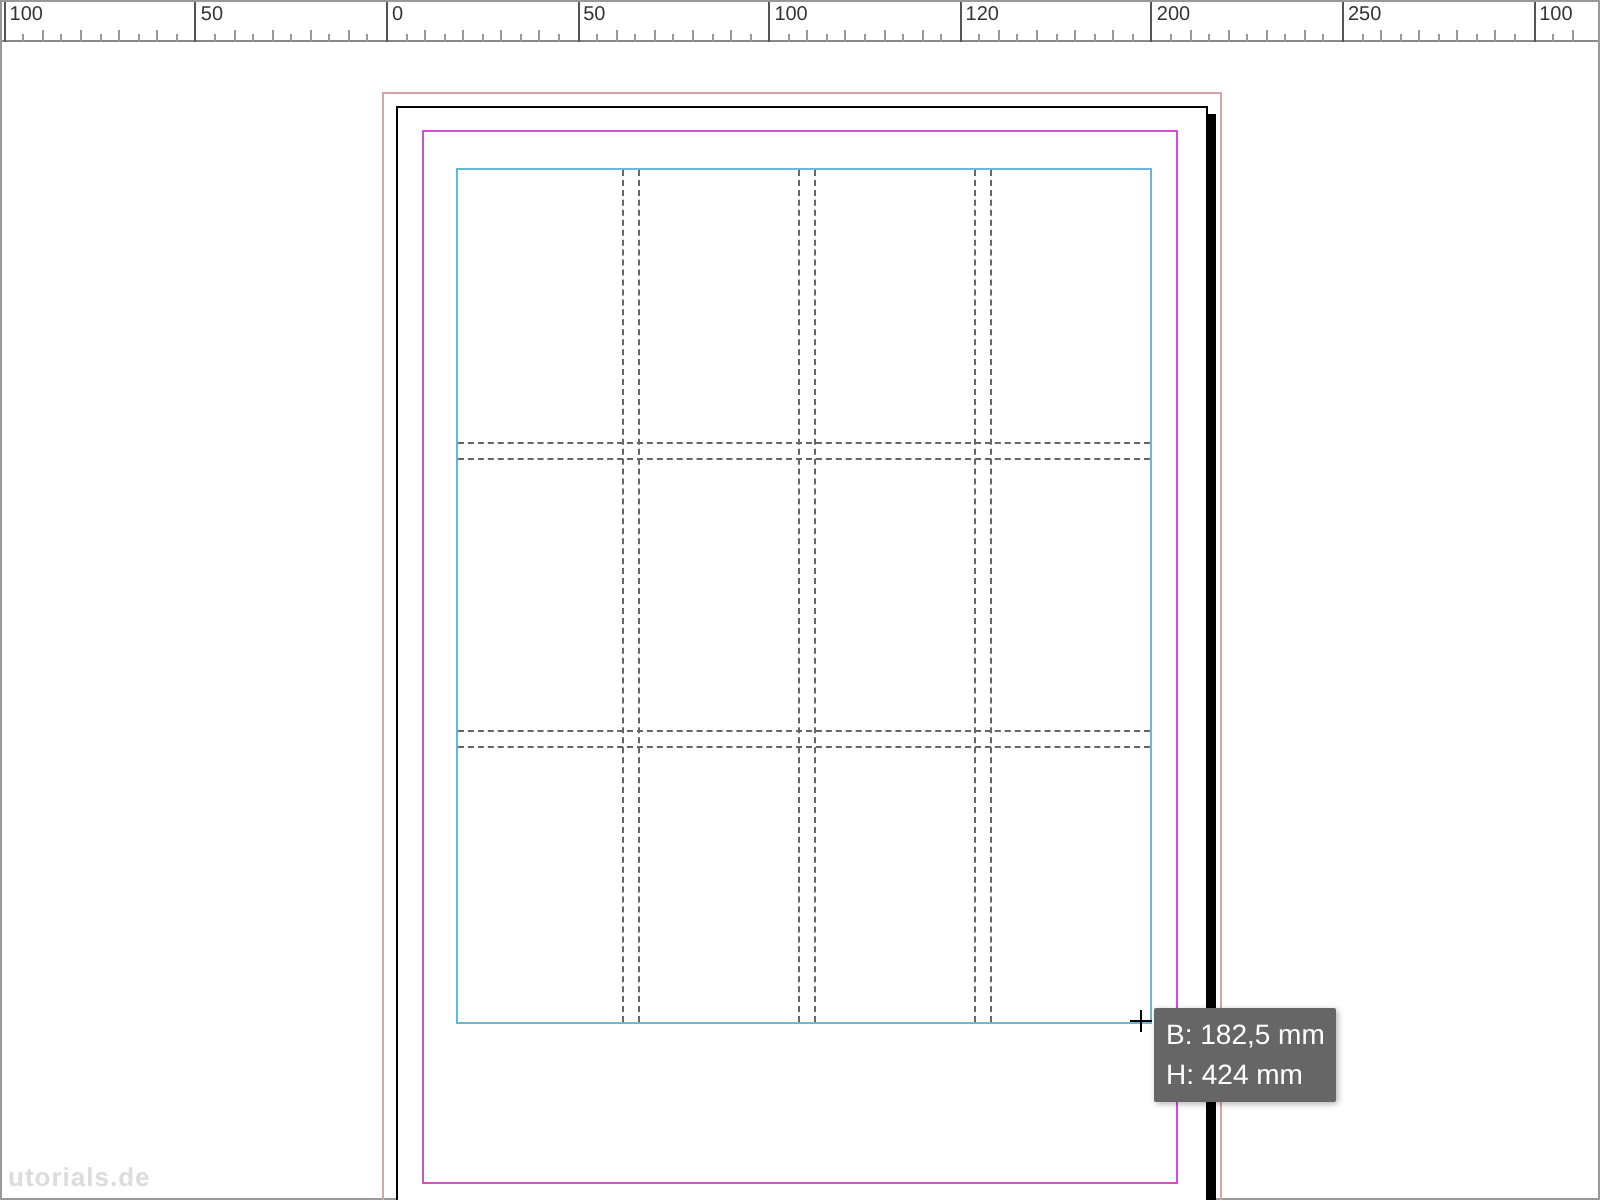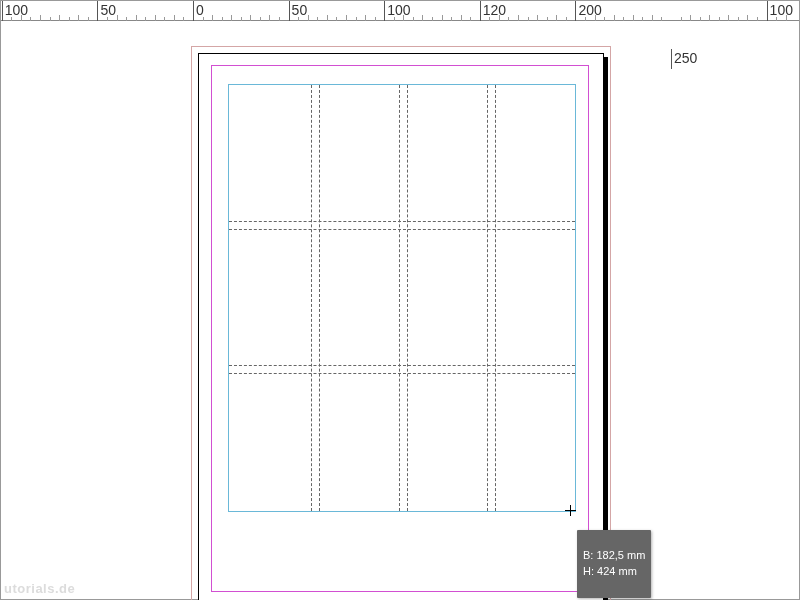--- a/index.html
+++ b/index.html
@@ -32,21 +32,21 @@
   .ruler-h .major {
     position: absolute;
     top: 0;
     height: 20px;
     border-left: 1px solid #555;
   }
   .ruler-h .major .lbl {
     position: absolute;
     top: 1px;
     left: 2px;
-    font-size: 14px;
+    font-size: 10px;
     color: #333;
   }
   .ruler-h .minor {
     position: absolute;
     top: 14px;
     height: 6px;
     border-left: 1px solid #999;
   }
 
   
@@ -81,28 +81,27 @@
     border: 0;
   }
   .col-guide { top: 0; bottom: 0; border-left: 1px dashed #666; }
   .row-guide { left: 0; right: 0; border-top: 1px dashed #666; }
 
   
   .cursor-info {
     position: absolute;
     background: #666;
     color: #fff;
-    font-size: 11px;
+    font-size: 14px;
     line-height: 1.45;
-    padding: 18px 6px;
+    padding: 3px 6px;
     border-radius: 1px;
     box-shadow: 1px 1px 3px rgba(0,0,0,0.3);
     z-index: 30;
     white-space: nowrap;
-    margin-top: 26px;
   }
   .cursor-cross {
     position: absolute;
     width: 11px;
     height: 11px;
     z-index: 31;
     pointer-events: none;
   }
   .cursor-cross::before, .cursor-cross::after {
     content: "";
@@ -172,21 +171,21 @@
       <div class="minor" style="left: 517.04px;"></div>
       <div class="minor" style="left: 536.16px;"></div>
       <div class="minor" style="left: 555.28px;"></div>
       <div class="major" style="left: 574.4px; text-decoration: underline;">
         <span class="lbl">200</span>
       </div>
       <div class="minor" style="left: 593.52px;"></div>
       <div class="minor" style="left: 612.64px;"></div>
       <div class="minor" style="left: 631.76px;"></div>
       <div class="minor" style="left: 650.88px;"></div>
-      <div class="major" style="left: 670px; margin-top: 48px;">
+      <div class="major" style="left: 670px;">
         <span class="lbl">250</span>
       </div>
       <div class="minor" style="left: 689.12px;"></div>
       <div class="minor" style="left: 708.24px;"></div>
       <div class="minor" style="left: 727.36px;"></div>
       <div class="minor" style="left: 746.48px;"></div>
       <div class="major" style="left: 765.6px;">
         <span class="lbl">100</span>
       </div>
       <div class="minor" style="left: 784.72px;"></div>

